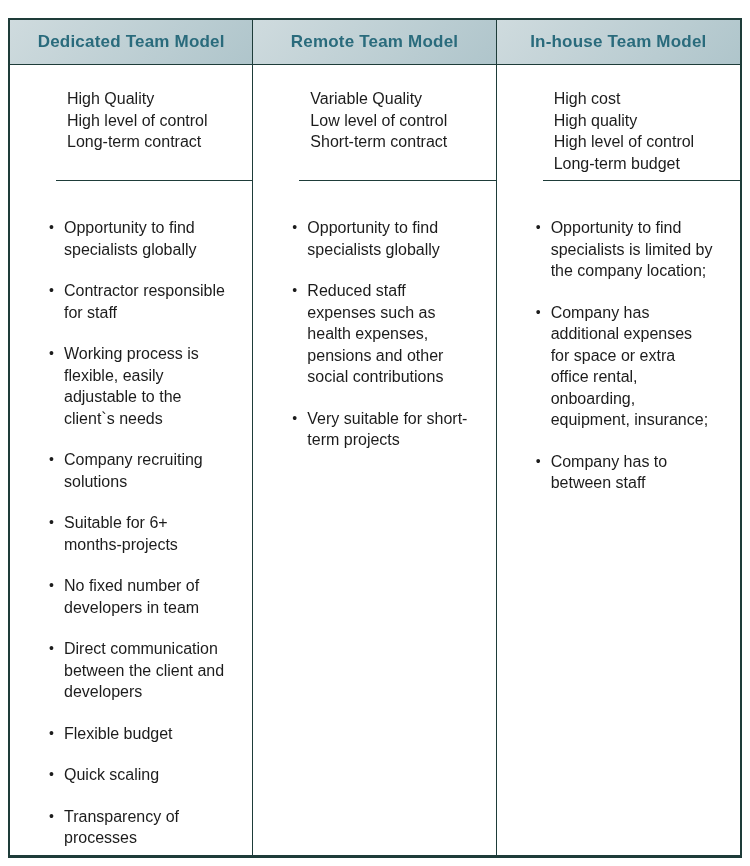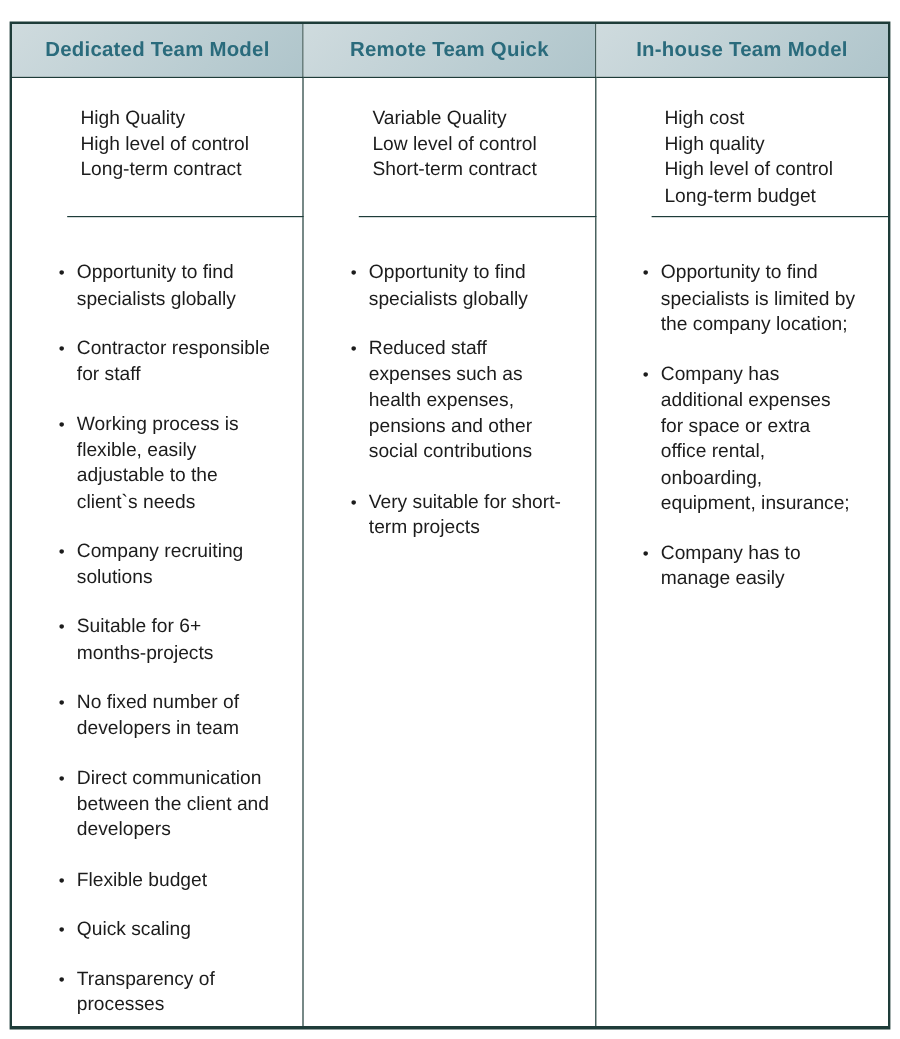--- a/index.html
+++ b/index.html
@@ -72,21 +72,21 @@
     left:0; top:0;
     font-size:14px;
   }
 </style>
 </head>
 <body>
 
 <div class="table">
 
   <div class="cell header-cell">Dedicated Team Model</div>
-  <div class="cell header-cell">Remote Team Quick</div>
+  <div class="cell header-cell">Remote Team Model</div>
   <div class="cell header-cell last-col">In-house Team Model</div>
 
   <div class="cell summary-cell">High Quality
 High level of control
 Long-term contract</div>
   <div class="cell summary-cell">Variable Quality
 Low level of control
 Short-term contract</div>
   <div class="cell summary-cell last-col">High cost
 High quality
@@ -111,17 +111,17 @@
     <ul>
         <li>Opportunity to find specialists globally</li>
         <li>Reduced staff expenses such as health expenses, pensions and other social contributions</li>
         <li>Very suitable for short-term projects</li>
       </ul>
   </div>
   <div class="cell body-cell last-row last-col">
     <ul>
         <li>Opportunity to find specialists is limited by the company location;</li>
         <li>Company has additional expenses for space or extra office rental, onboarding, equipment, insurance;</li>
-        <li>Company has to manage easily</li>
+        <li>Company has to between staff</li>
       </ul>
   </div>
 
 </div>
 
 </body></html>

